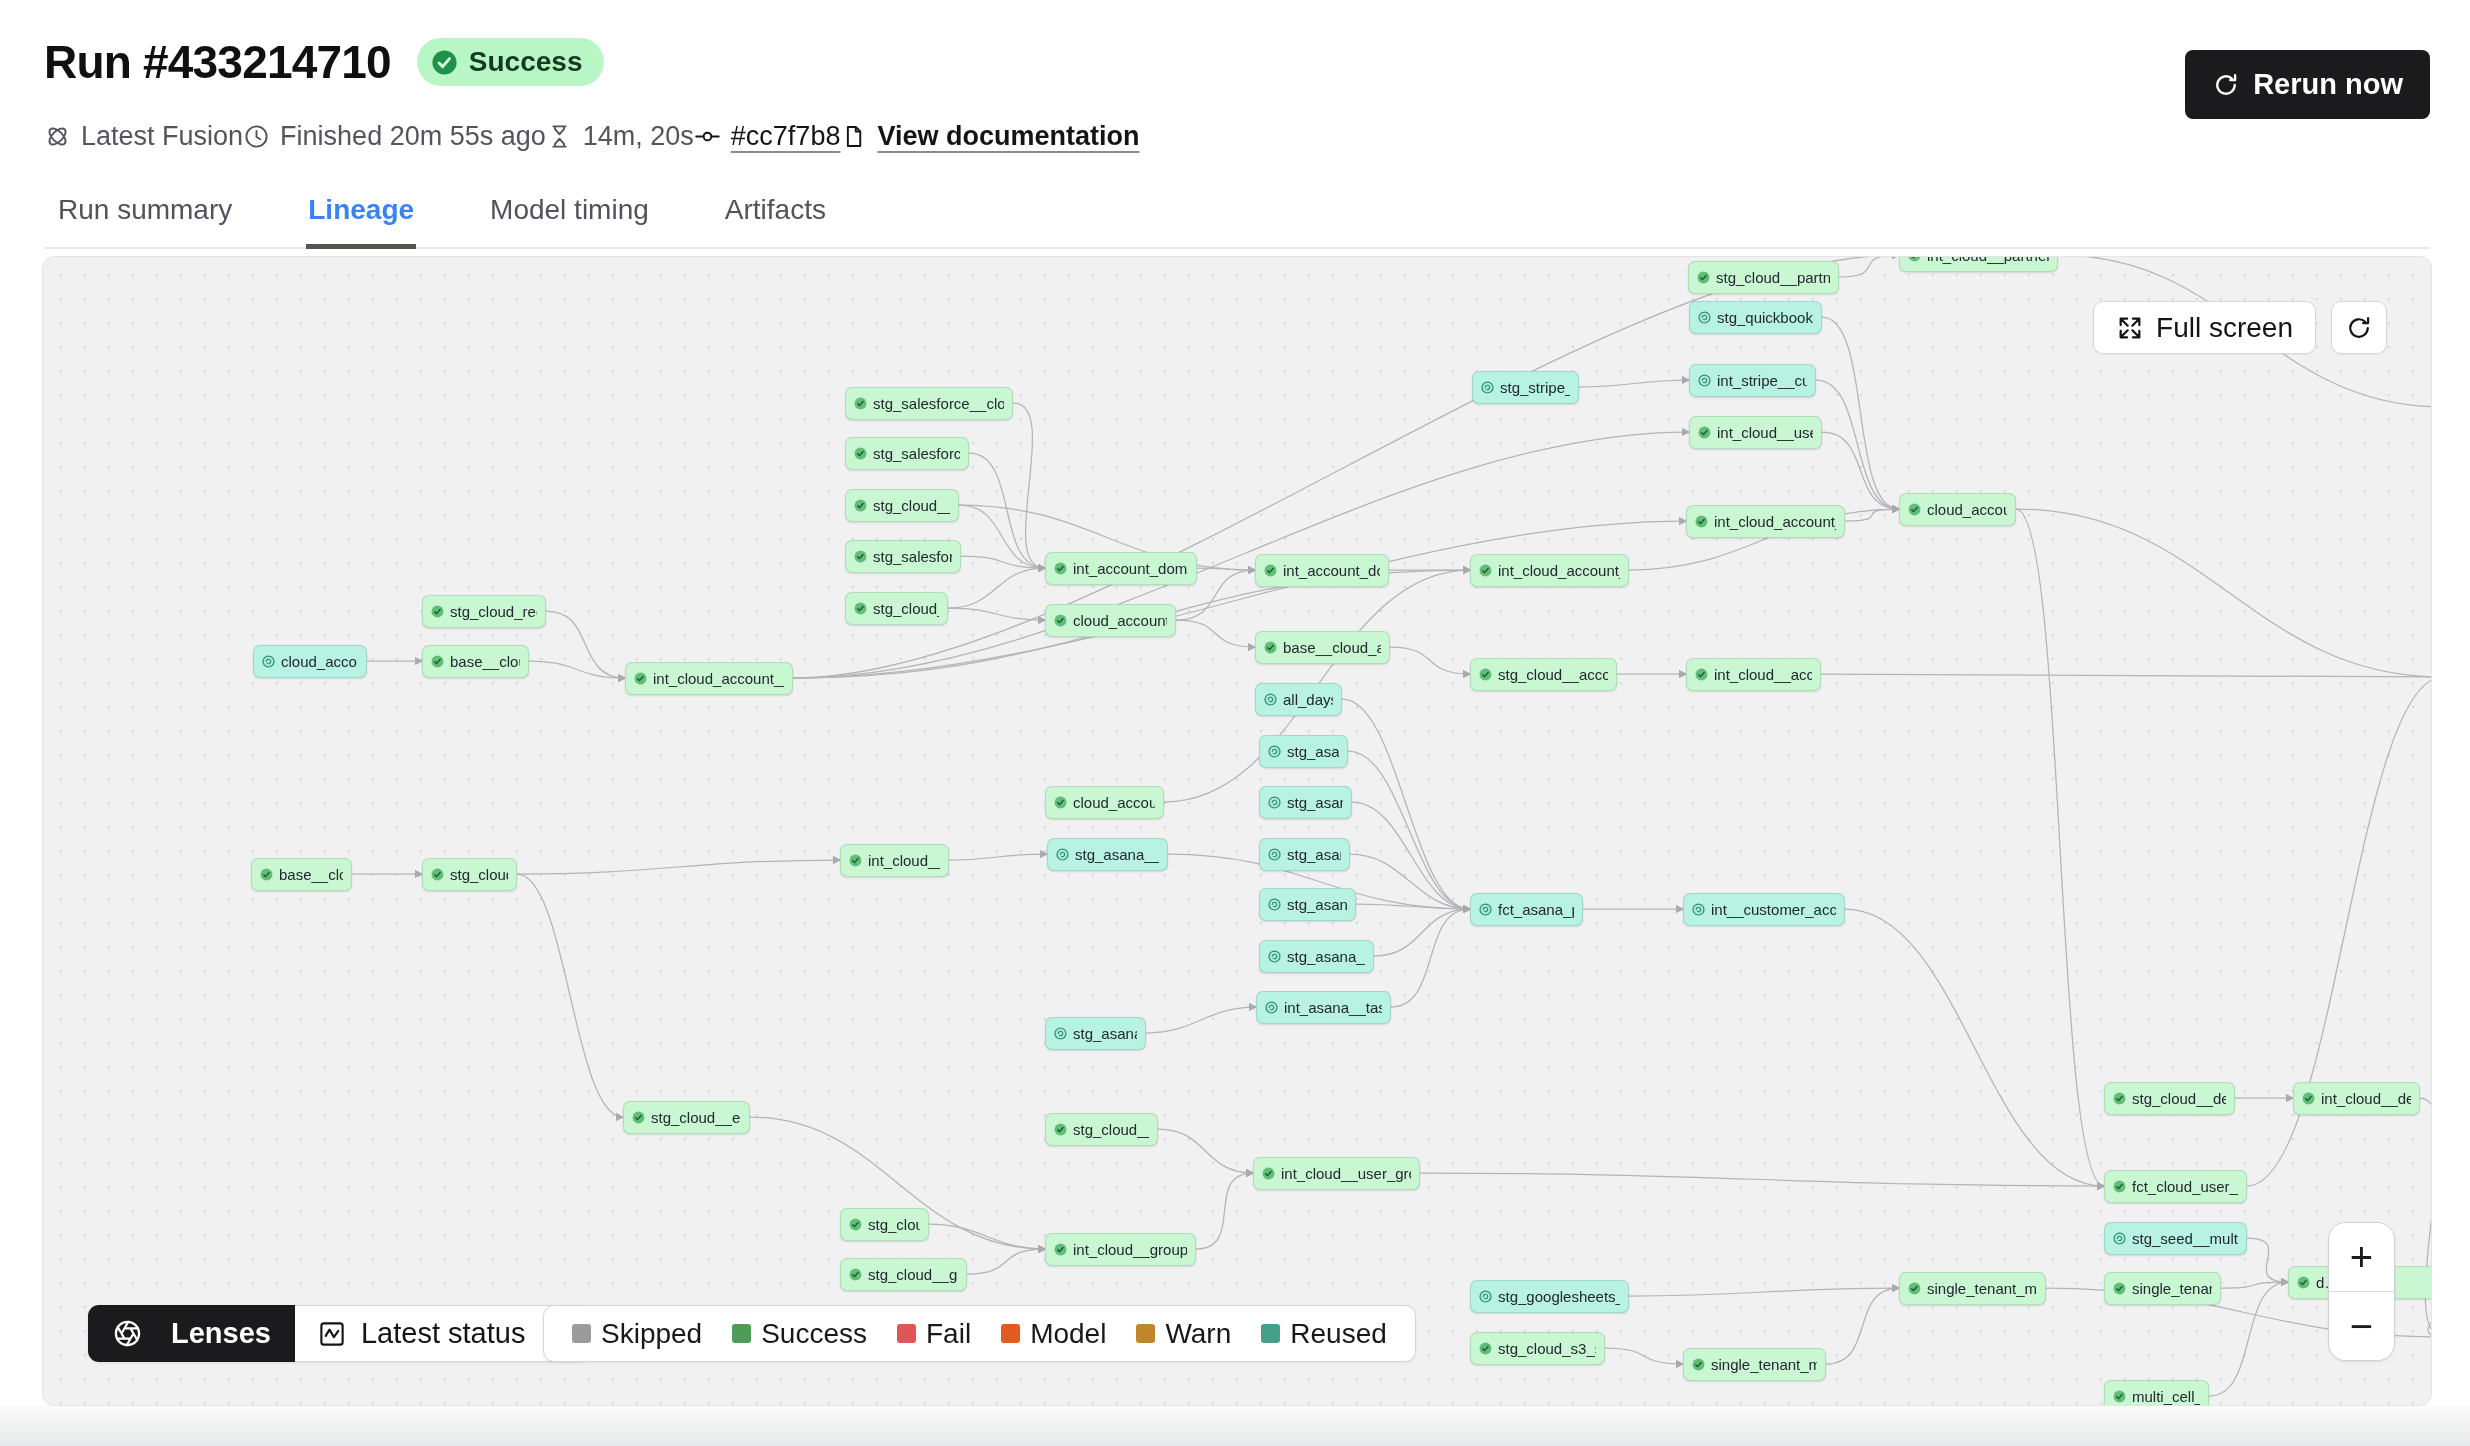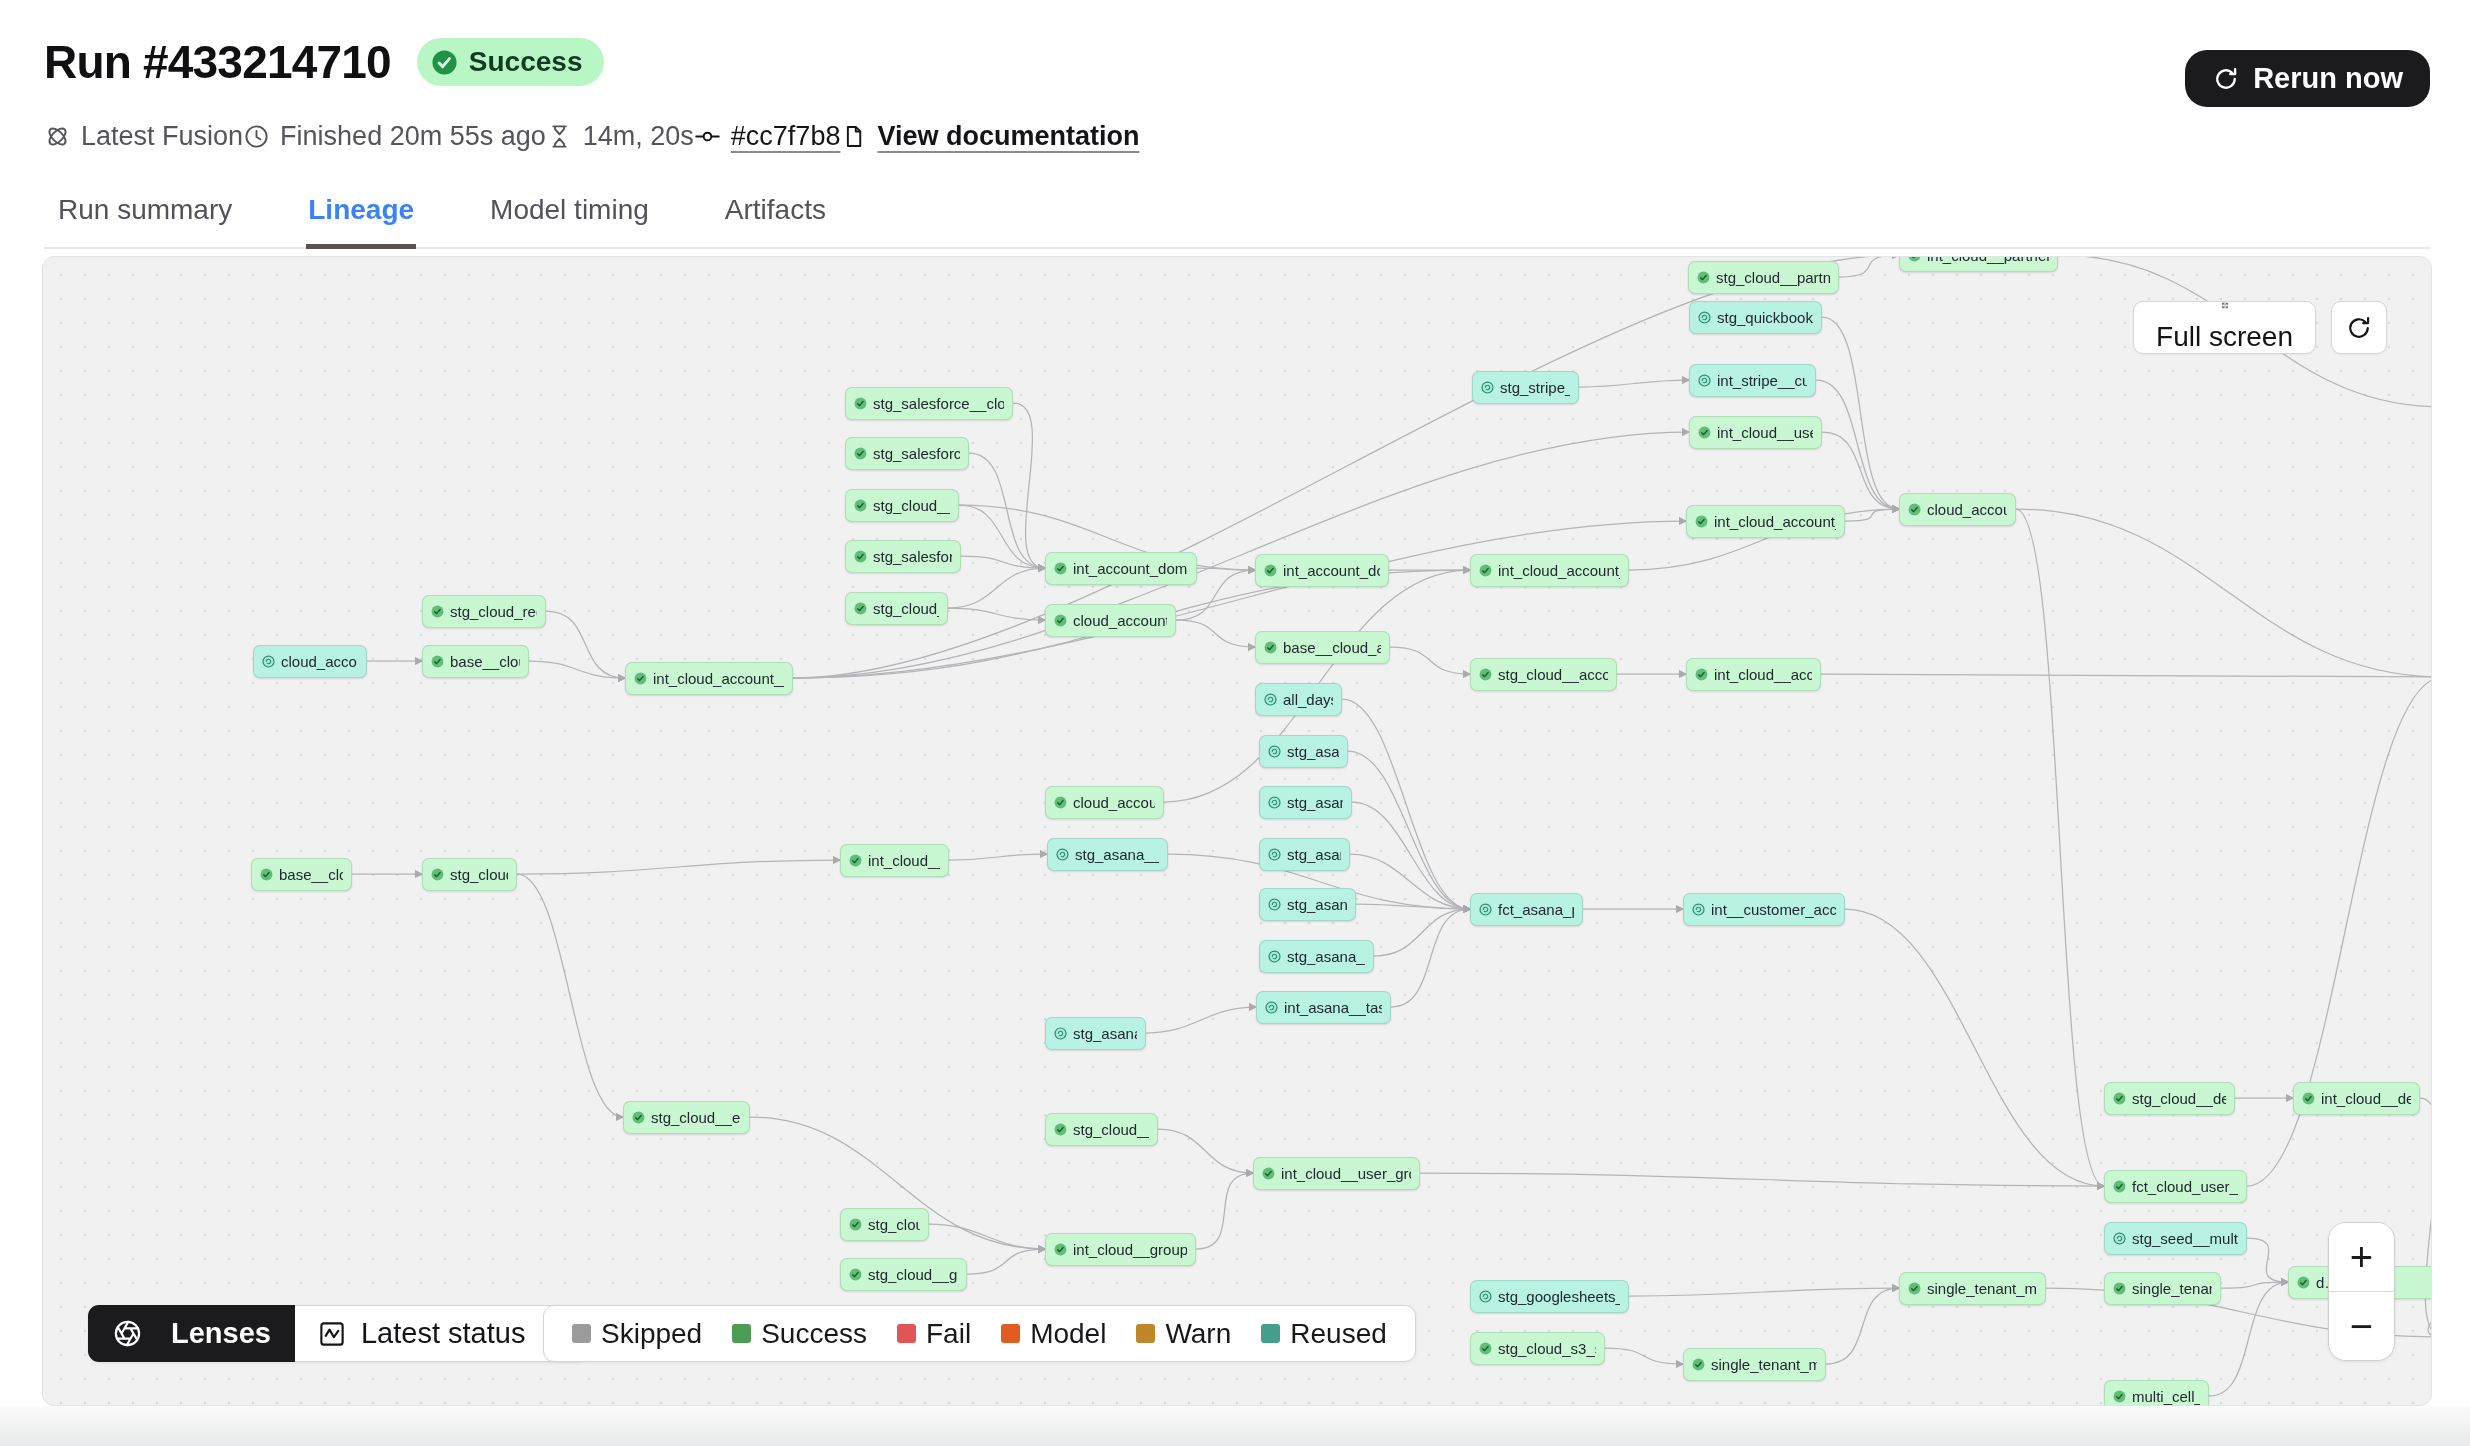--- a/index.html
+++ b/index.html
@@ -6,21 +6,21 @@
   *{box-sizing:border-box;}
   body{font-family:"Liberation Sans", sans-serif;color:#18181b;}
   .page{position:relative;width:2470px;height:1446px;background:#ffffff;overflow:hidden;}
 
   
   .header{position:relative;padding:30px 40px 0 44px;}
   .title-row{display:flex;align-items:center;gap:26px;height:64px;}
   .page-title{font-size:46px;font-weight:700;letter-spacing:-0.8px;margin:0;color:#101012;}
   .badge{display:inline-flex;align-items:center;gap:10px;height:48px;padding:0 22px 0 13px;border-radius:24px;background:#b9f6c6;color:#123b22;font-size:28px;font-weight:600;}
   .badge svg{width:29px;height:29px;}
-  .rerun{position:absolute;top:50px;right:40px;display:flex;align-items:center;gap:13px;height:57px;padding:0 27px;border-radius:22px;background:#1b1b1d;color:#fff;font-size:29px;font-weight:600;border:none;cursor:pointer;font-family:inherit;}
+  .rerun{position:absolute;top:50px;right:40px;display:flex;align-items:center;gap:13px;height:69px;padding:0 27px;border-radius:8px;background:#1b1b1d;color:#fff;font-size:29px;font-weight:600;border:none;cursor:pointer;font-family:inherit;}
   .rerun svg{width:28px;height:28px;}
   .meta-row{display:flex;align-items:center;margin-top:24px;height:36px;font-size:27px;color:#54545c;}
   .meta{display:flex;align-items:center;gap:10px;white-space:nowrap;}
   .meta svg{width:27px;height:27px;flex:none;}
   .meta.link{color:#141417;text-decoration:underline;text-underline-offset:6px;text-decoration-thickness:2px;text-decoration-color:#8a8a90;}
   .meta.link.bold{font-weight:700;}
   
   .tabs{display:flex;gap:72px;margin-top:30px;padding:0 12px;border-bottom:2px solid #e8e8ea;}
   .tab{font-size:28px;color:#52525b;padding:10px 2px 18px 2px;cursor:pointer;border-bottom:5px solid transparent;margin-bottom:-2px;}
   .tab.active{color:#3b82f6;font-weight:700;border-bottom-color:#57534e;}
@@ -34,21 +34,21 @@
   #edge-svg{position:absolute;left:0;top:0;z-index:0;}
   .edge{fill:none;stroke:#b3b4b7;stroke-width:1.25px;}
   #nodes{position:absolute;inset:0;z-index:1;}
   .node{position:absolute;height:33px;display:flex;align-items:center;gap:6px;padding:0 8px;border-radius:7px;
     border:1px solid rgba(20,60,40,0.14);box-shadow:0 1px 2px rgba(0,0,0,0.12);cursor:pointer;}
   .node .nlabel{font-size:15px;color:#222831;white-space:nowrap;overflow:hidden;}
   .ndot{width:13px;height:13px;flex:none;}
 
   
   .fs-btn{position:absolute;top:44px;right:115px;z-index:5;display:flex;align-items:center;gap:12px;height:53px;padding:0 22px;
-    background:#fff;border:1px solid #d6d6d9;border-radius:10px;font-size:28px;font-weight:500;color:#141417;cursor:pointer;box-shadow:0 1px 2px rgba(0,0,0,0.05);flex-direction:column;}
+    background:#fff;border:1px solid #d6d6d9;border-radius:10px;font-size:28px;font-weight:500;color:#141417;cursor:pointer;box-shadow:0 1px 2px rgba(0,0,0,0.05);}
   .fs-btn svg{width:28px;height:28px;}
   .refresh-btn{position:absolute;top:44px;right:44px;z-index:5;width:56px;height:53px;display:flex;align-items:center;justify-content:center;
     background:#fff;border:1px solid #d6d6d9;border-radius:10px;cursor:pointer;box-shadow:0 1px 2px rgba(0,0,0,0.05);}
   .refresh-btn svg{width:28px;height:28px;}
 
   .lens-bar{position:absolute;left:45px;bottom:43px;z-index:5;display:flex;align-items:stretch;height:57px;
     border-radius:11px;box-shadow:0 1px 3px rgba(0,0,0,0.08);}
   .lens-black{display:flex;align-items:center;gap:28px;background:#1b1b1d;color:#fff;font-size:29px;font-weight:600;
     padding:0 24px;border-radius:11px 0 0 11px;cursor:pointer;}
   .lens-black svg{width:31px;height:31px;}

